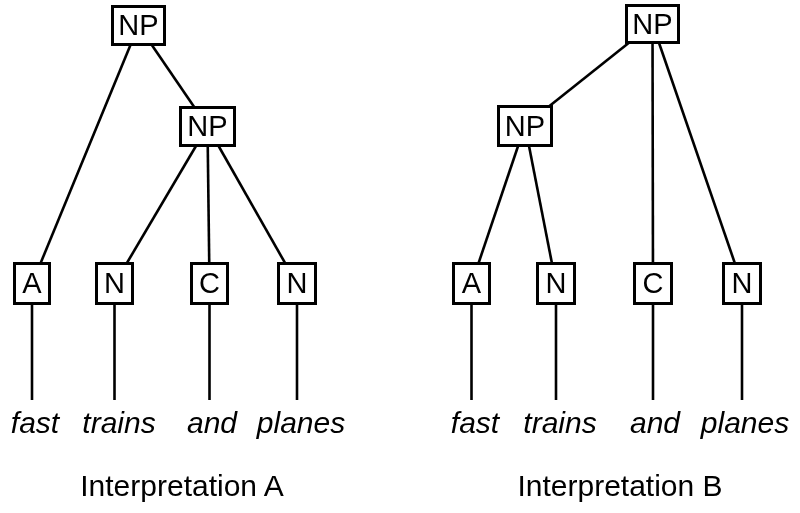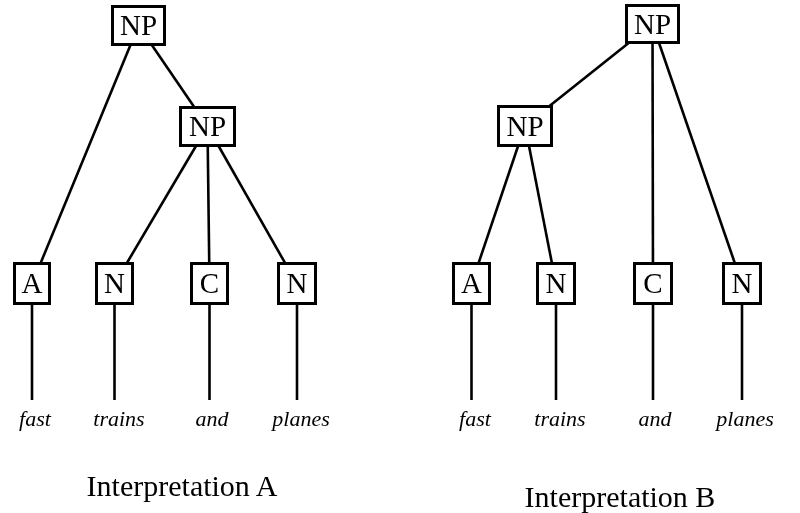--- a/index.html
+++ b/index.html
@@ -5,21 +5,21 @@
   html, body {
     margin: 0;
     padding: 0;
     background: #ffffff;
   }
   .canvas {
     position: relative;
     width: 800px;
     height: 513px;
     background: #ffffff;
-    font-family: Liberation Serif, serif;
+    font-family: Liberation Sans, sans-serif;
     color: #000000;
     overflow: hidden;
   }
   .edges {
     position: absolute;
     left: 0;
     top: 0;
     z-index: 0;
   }
   .node {
@@ -31,21 +31,21 @@
     align-items: center;
     justify-content: center;
     font-size: 29px;
     line-height: 1;
     z-index: 1;
   }
   .word {
     position: absolute;
     transform: translateX(-50%);
     font-style: italic;
-    font-size: 22px;
+    font-size: 30px;
     line-height: 1;
     white-space: nowrap;
     z-index: 1;
   }
   .caption {
     position: absolute;
     transform: translateX(-50%);
     font-size: 30px;
     line-height: 1;
     white-space: nowrap;
@@ -101,15 +101,15 @@
   <div class="node" style="left:452px; top:262px; width:39px; height:43px;">A</div>
   <div class="node" style="left:536px; top:262px; width:40px; height:43px;">N</div>
   <div class="node" style="left:633px; top:262px; width:40px; height:43px;">C</div>
   <div class="node" style="left:722px; top:262px; width:40px; height:43px;">N</div>
 
   <div class="word" style="left:475px; top:408px;">fast</div>
   <div class="word" style="left:560px; top:408px;">trains</div>
   <div class="word" style="left:655px; top:408px;">and</div>
   <div class="word" style="left:745px; top:408px;">planes</div>
 
-  <div class="caption" style="left:620px; top:471px;margin-top:11px;">Interpretation B</div>
+  <div class="caption" style="left:620px; top:471px;">Interpretation B</div>
 
 </div>
 
 </body></html>

